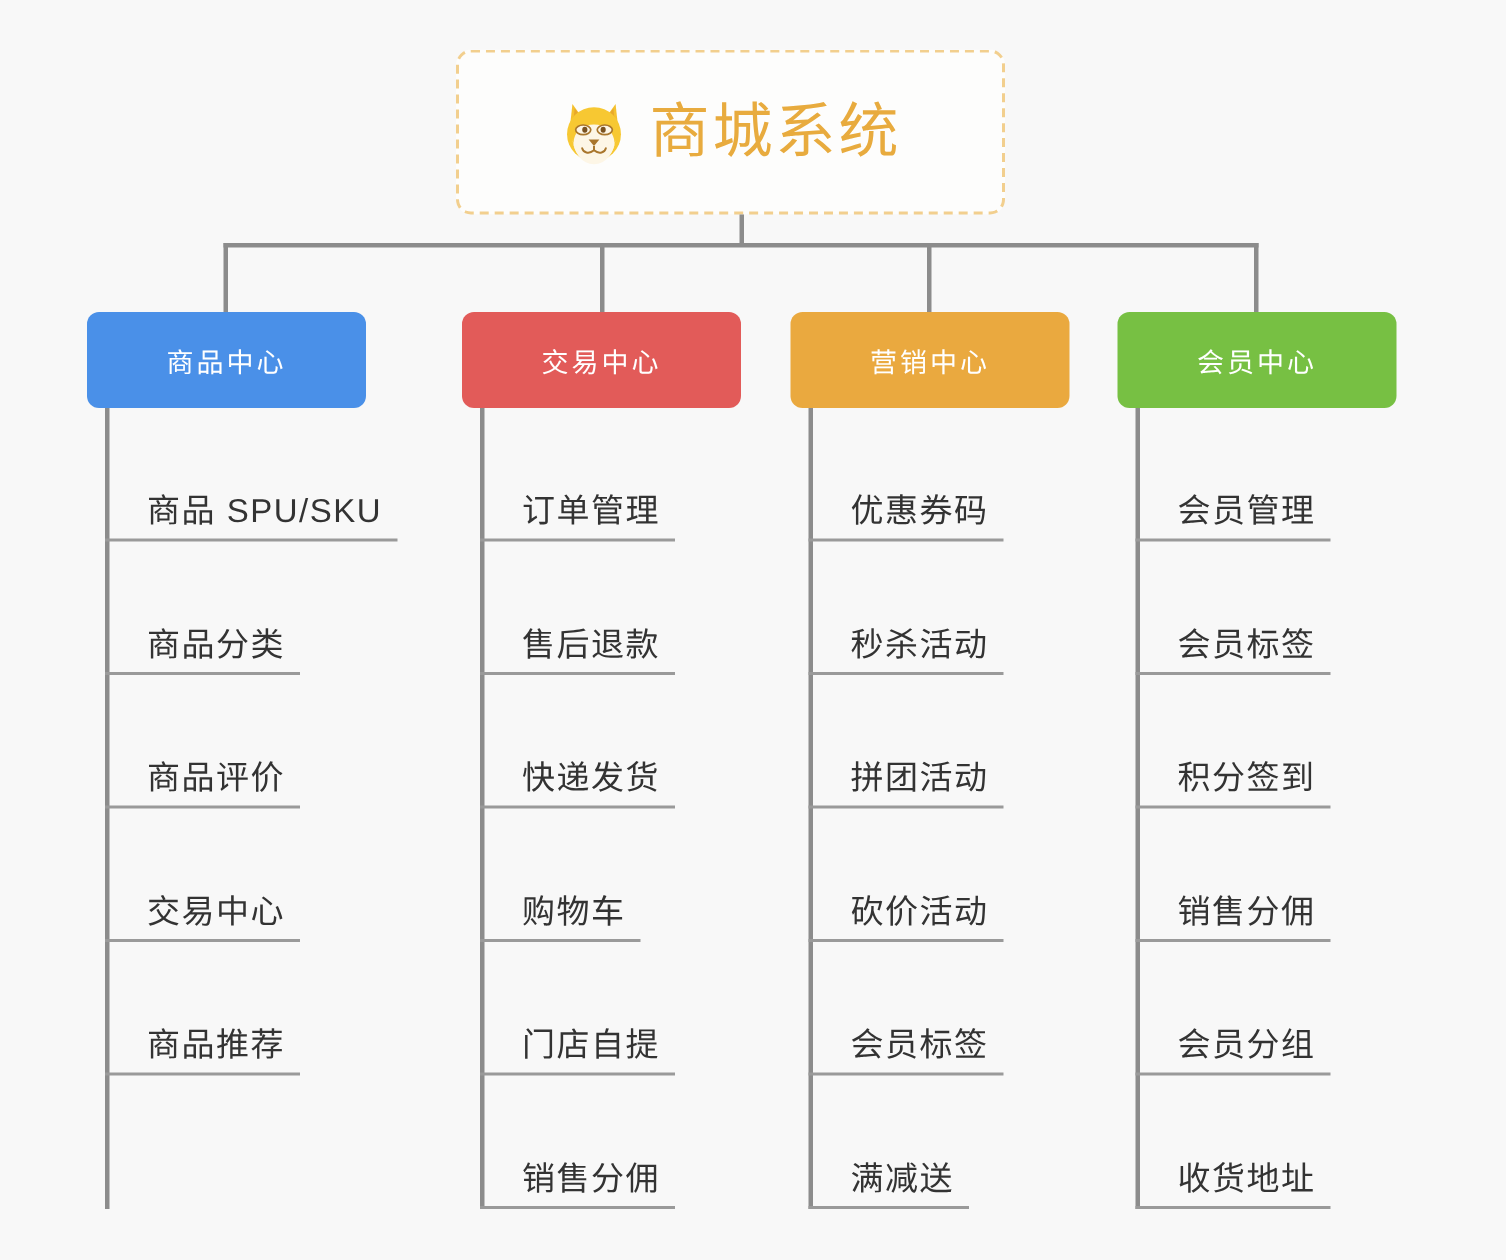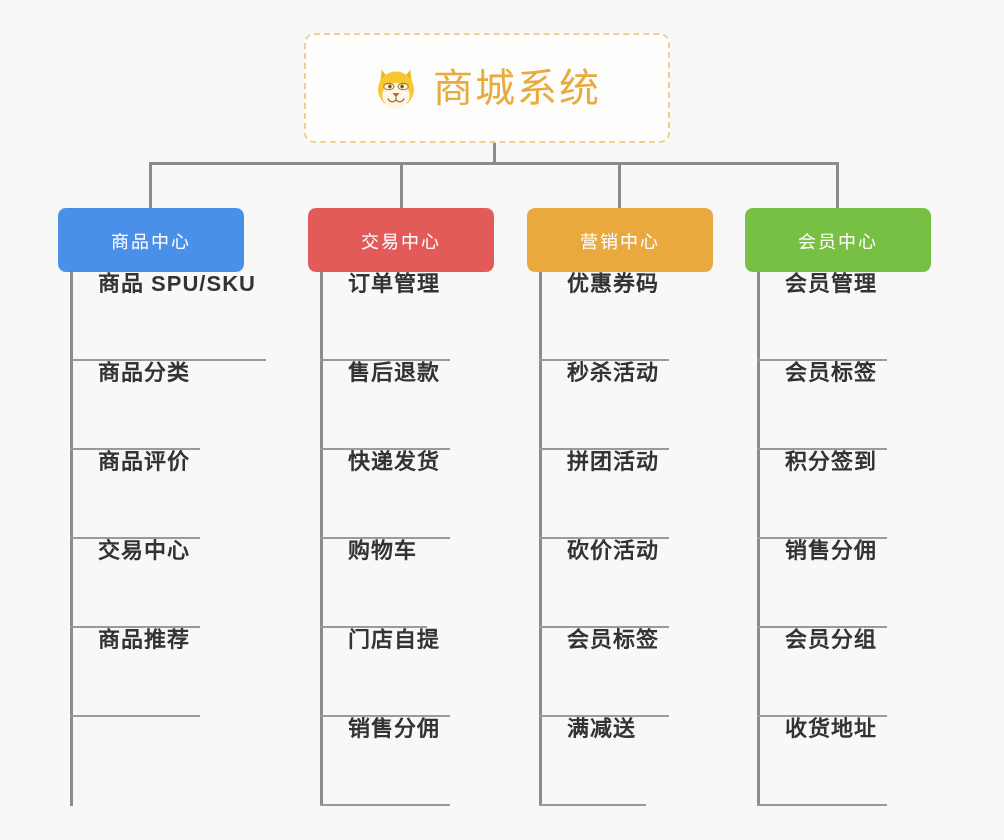--- a/index.html
+++ b/index.html
@@ -90,22 +90,22 @@
     position: absolute;
     left: 12px;
     top: 0;
     width: 3px;
     background: #8c8c8c;
   }
   .leaf {
     position: relative;
     height: 89px;
     display: flex;
+    align-items: flex-end;
     box-sizing: border-box;
-    font-weight: bold;
   }
   .leaf-inner {
     display: inline-block;
     border-bottom: 2px solid #9a9a9a;
     padding: 0 10px 6px 28px;
     margin-left: 0;
   }
   .leaf-label {
     font-size: 22px;
     line-height: 1.1;

